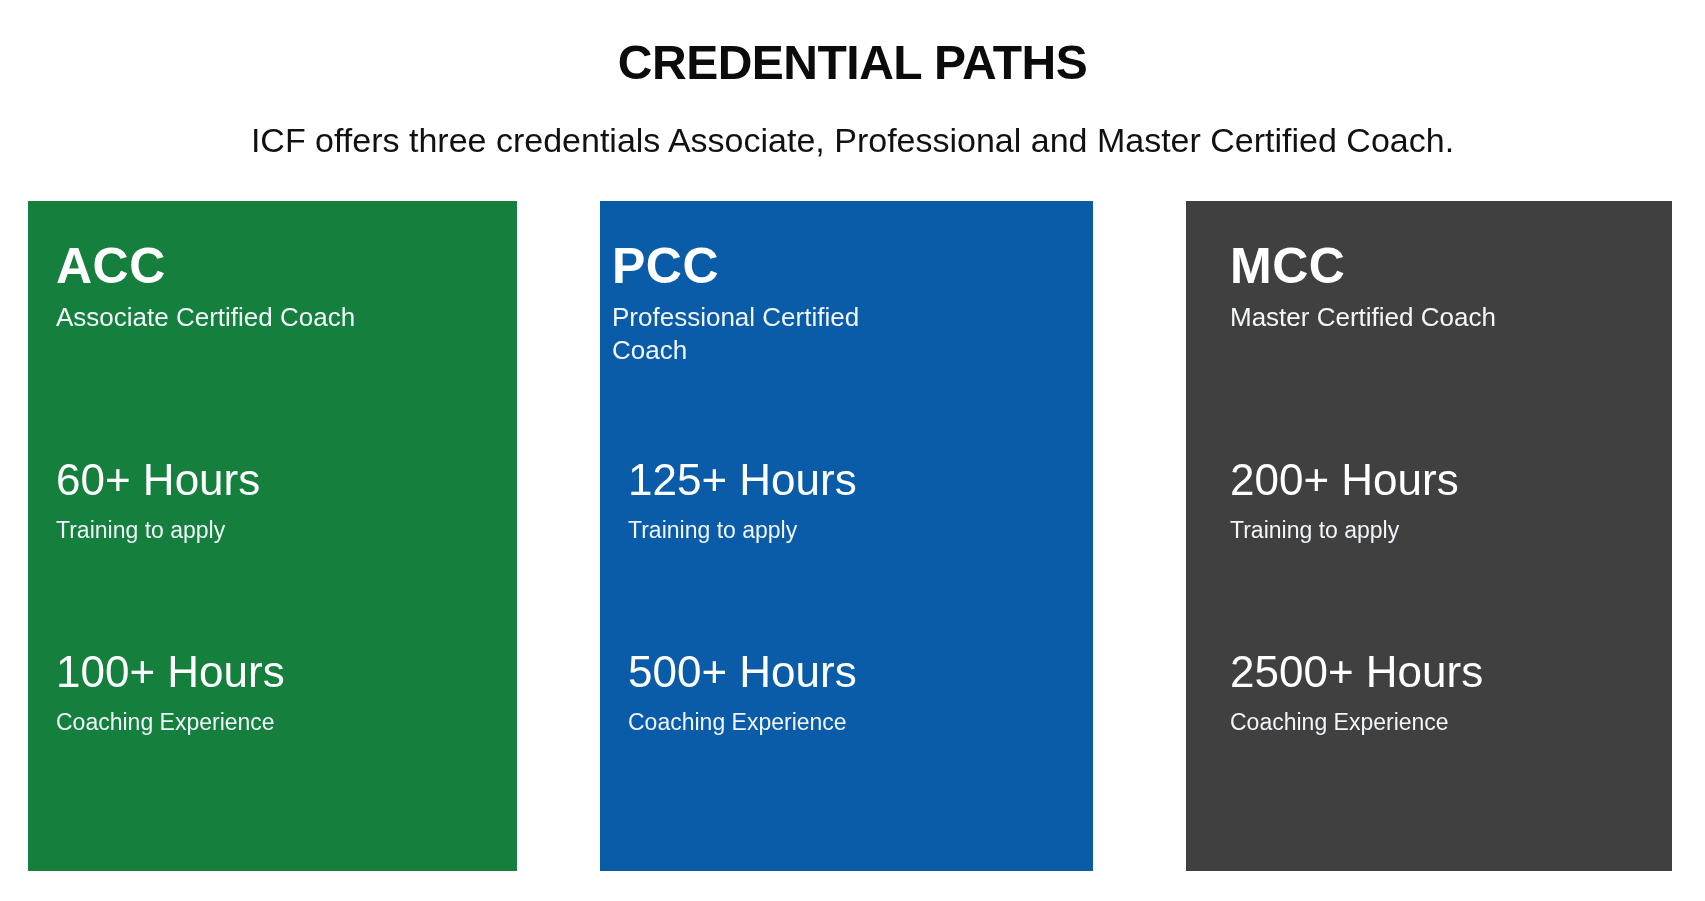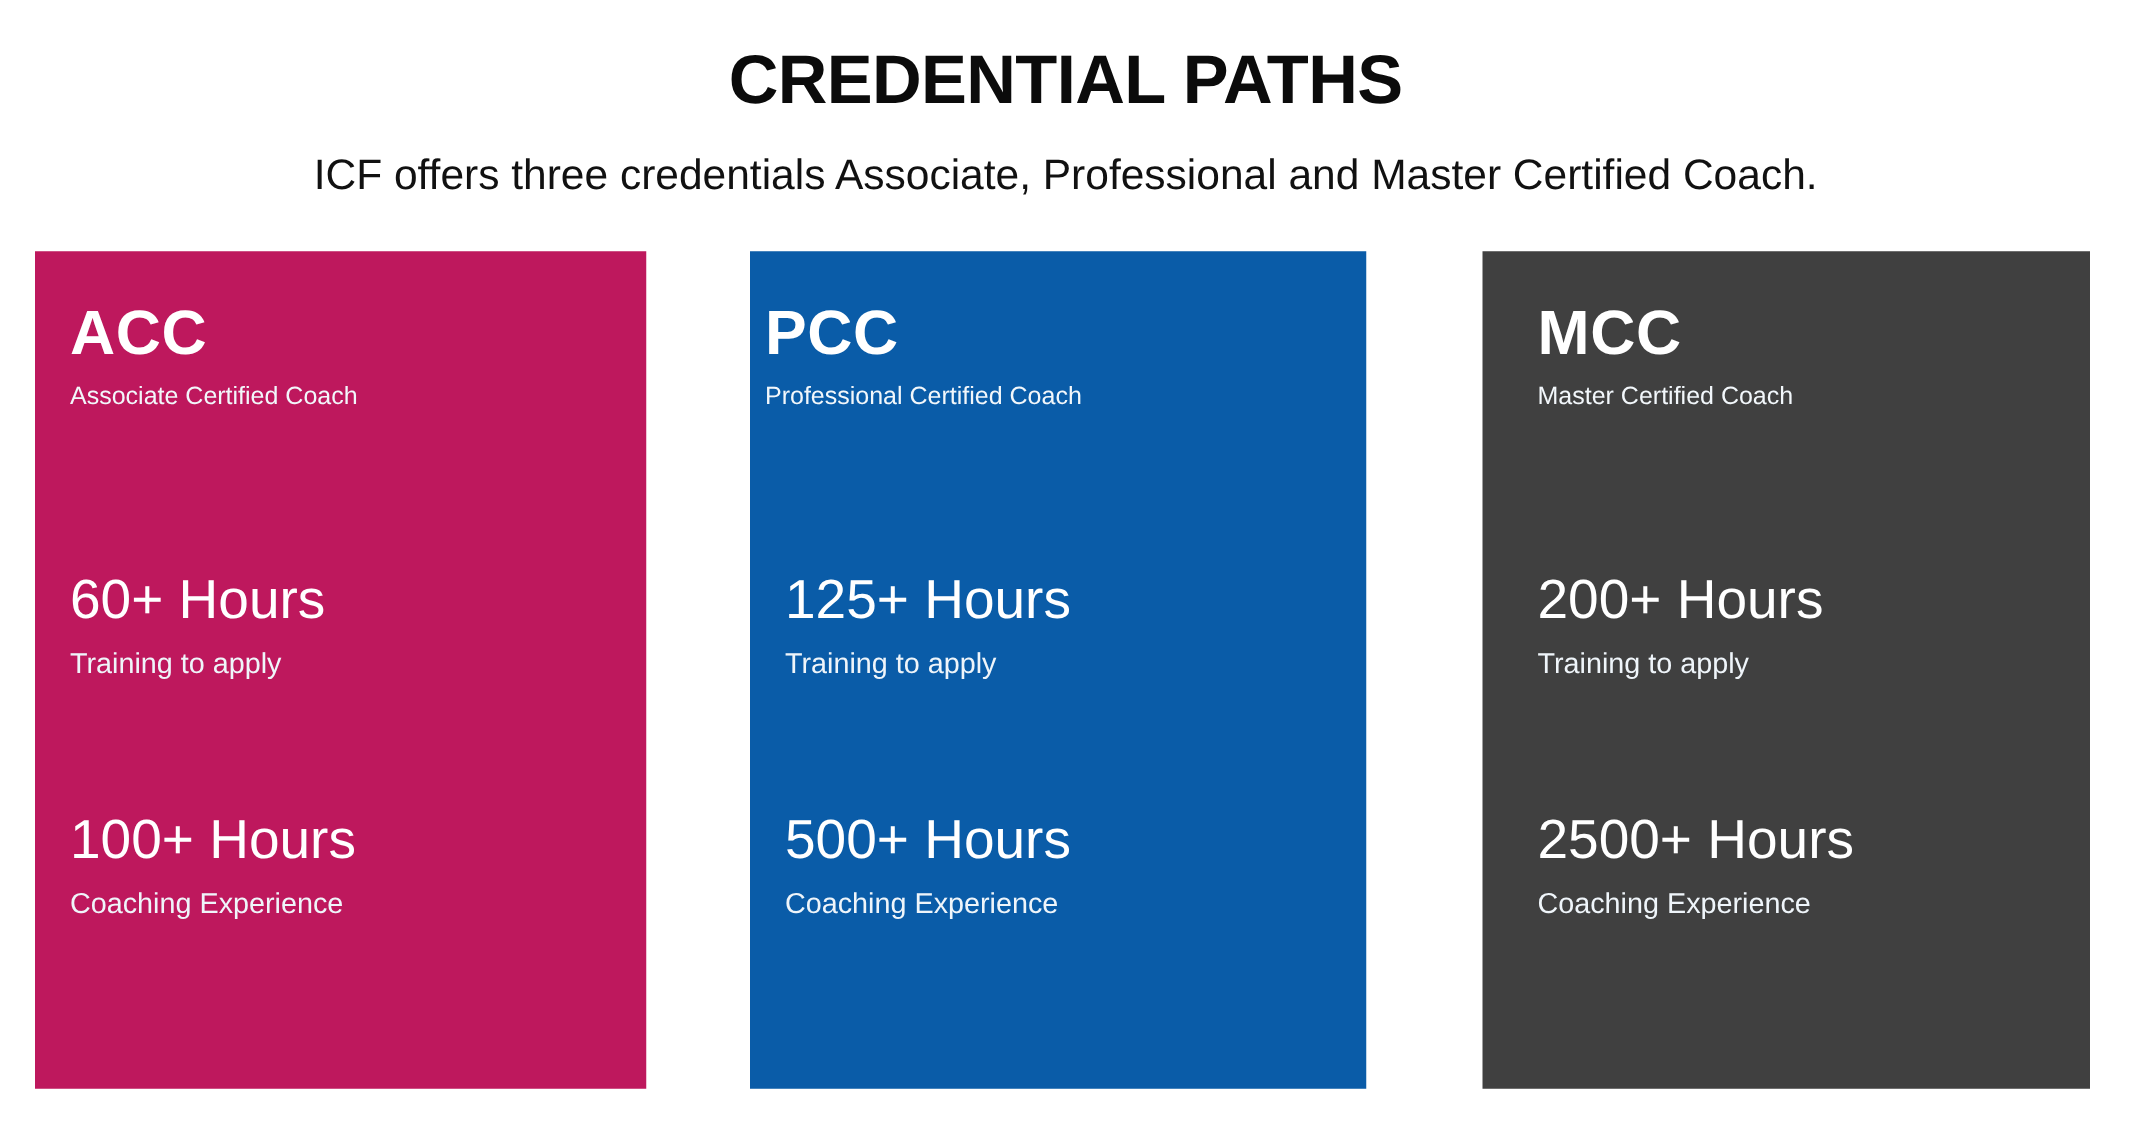--- a/index.html
+++ b/index.html
@@ -22,21 +22,21 @@
     box-sizing: border-box;
   }
 
   
   .title {
     position: absolute;
     left: 0;
     top: 26px;
     width: 1705px;
     text-align: center;
-    font-size: 55px;
+    font-size: 48px;
     line-height: 74px;
     font-weight: 700;
     letter-spacing: -0.5px;
     color: #0b0b0b;
     font-family: "Liberation Sans", "DejaVu Sans", sans-serif;
     white-space: nowrap;
   }
   .subtitle {
     position: absolute;
     left: 30px;
@@ -74,21 +74,21 @@
 
   .card-code {
     font-size: 50px;
     line-height: 58px;
     font-weight: 700;
     color: #ffffff;
     letter-spacing: 0.5px;
     margin: 0 0 6px 0;
   }
   .card-fullname {
-    font-size: 20px;
+    font-size: 26px;
     line-height: 33px;
     font-weight: 400;
     color: #f2f7fb;
     margin: 0;
     max-width: 300px;
   }
   .card-3 .card-fullname { max-width: 400px; }
 
   .stat {
     position: absolute;
@@ -121,21 +121,21 @@
 <body>
 
 <div class="page" style="background: rgb(255, 255, 255);">
 
   <div class="title" style="color: rgb(11, 11, 11);">CREDENTIAL PATHS</div>
 
   <div class="subtitle">ICF offers three credentials Associate, Professional and Master Certified Coach.</div>
 
   <div class="cards">
 
-    <div class="card card-1" style="background: #be185d;">
+    <div class="card card-1" style="background: #15803d;">
       <div class="card-code">ACC</div>
       <div class="card-fullname">Associate Certified Coach</div>
 
       <div class="stat stat-training">
         <div class="stat-value">60+ Hours</div>
         <div class="stat-label">Training to apply</div>
       </div>
 
       <div class="stat stat-coaching">
         <div class="stat-value">100+ Hours</div>

